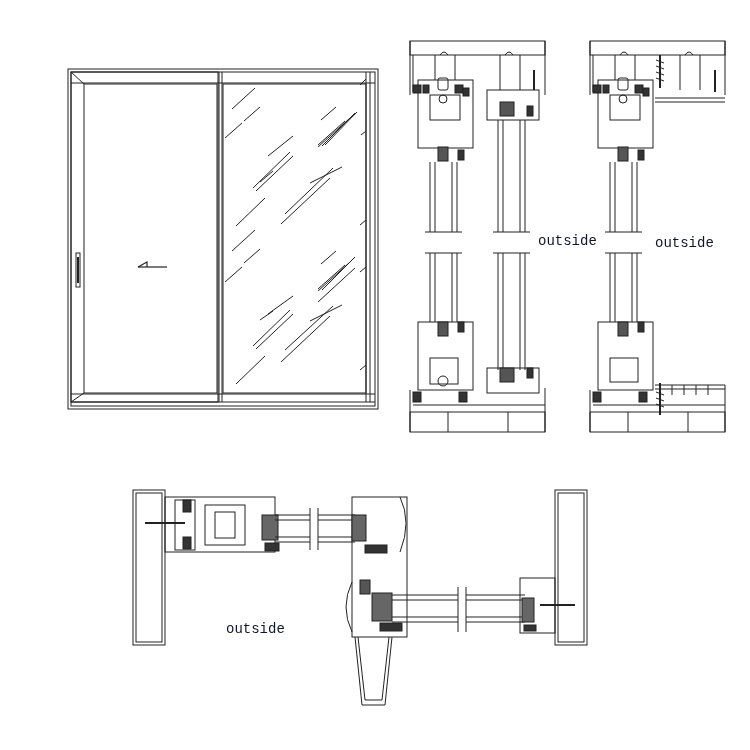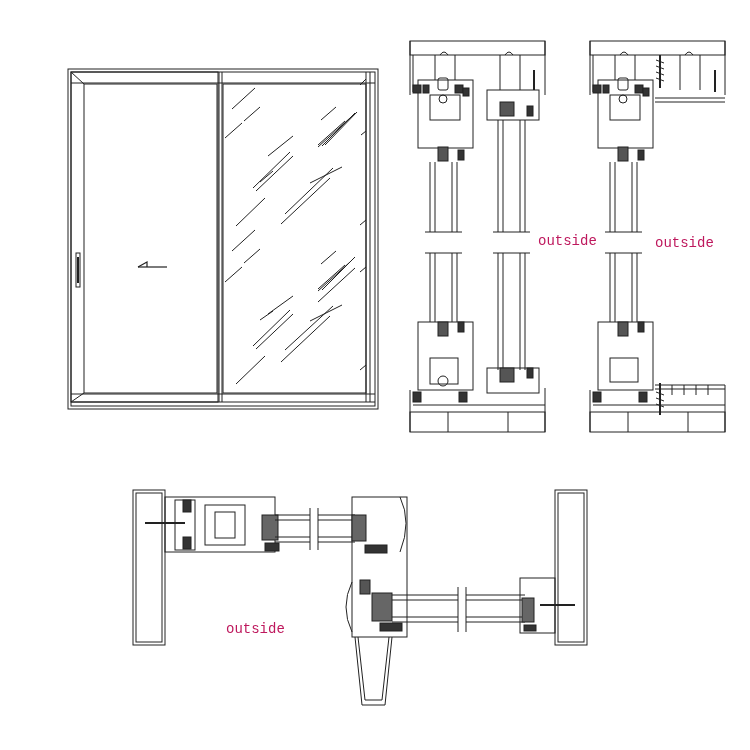--- a/index.html
+++ b/index.html
@@ -1,18 +1,18 @@
 <!DOCTYPE html>
 <html><head>
 <meta charset="utf-8">
 <style>
   html, body { margin:0; padding:0; background:#ffffff; }
   body { width:750px; height:750px; position:relative; overflow:hidden; font-family:"Liberation Mono", monospace; }
   svg { position:absolute; left:0; top:0; }
-  .lbl { position:absolute; font-family:"Liberation Mono","DejaVu Sans Mono", monospace; font-size:14px; color:#be185d; letter-spacing:0px; white-space:nowrap; }
+  .lbl { position:absolute; font-family:"Liberation Mono","DejaVu Sans Mono", monospace; font-size:14px; color:#0f172a; letter-spacing:0px; white-space:nowrap; }
 </style>
 </head>
 <body>
 
 <svg width="750" height="750" viewBox="0 0 750 750">
   <g stroke="#222" fill="none" stroke-width="1">
 
     <rect x="68" y="69" width="310" height="340"></rect>
     <rect x="71" y="72" width="304" height="334"></rect>
 

